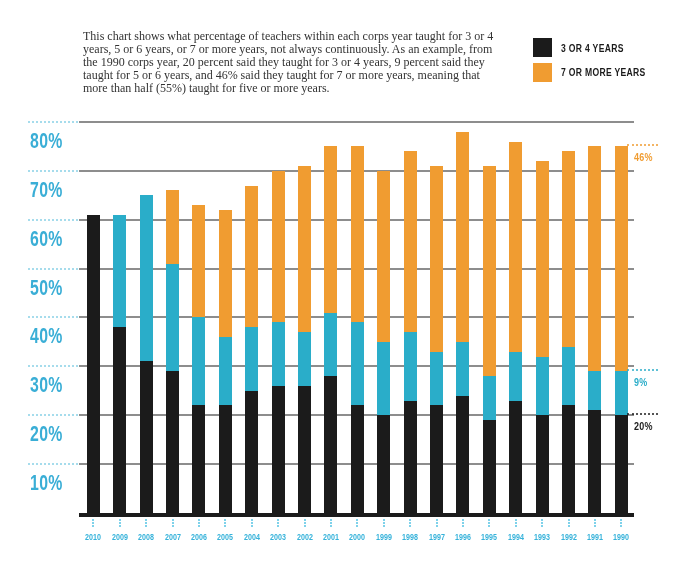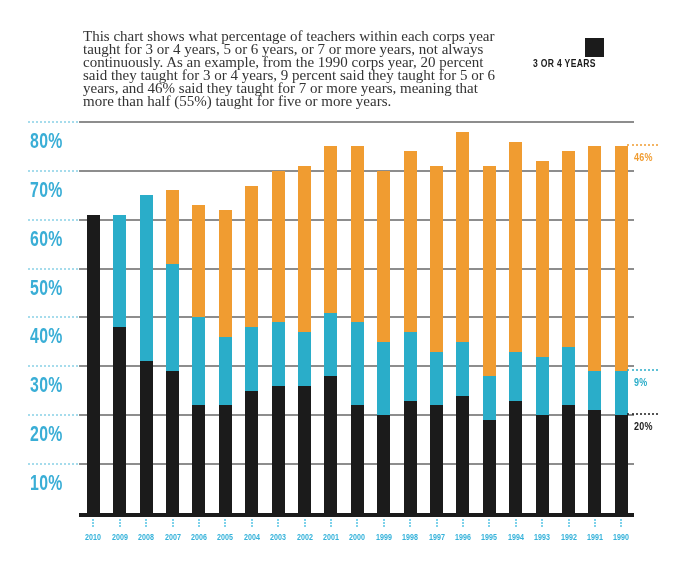--- a/index.html
+++ b/index.html
@@ -1,21 +1,21 @@
 <!DOCTYPE html>
 <html><head>
 <meta charset="utf-8">
 <style>
   html,body{margin:0;padding:0;background:#ffffff;}
   .stage{position:relative;width:694px;height:564px;overflow:hidden;background:#ffffff;
          font-family:"Liberation Sans",sans-serif;}
   .description{position:absolute;left:83px;top:30px;width:412px;margin:0;
-         font-family:"Liberation Serif",serif;font-size:15px;line-height:13px;color:#333333;}
+         font-family:"Liberation Serif",serif;font-size:12px;line-height:13px;color:#333333;}
   .legend{position:absolute;left:533px;top:38px;}
-  .legend-row{display:flex;align-items:flex-end;height:19px;margin-bottom:5.5px;flex-direction:column;}
+  .legend-row{display:flex;align-items:center;height:19px;margin-bottom:5.5px;}
   .swatch{width:19px;height:19px;margin-right:9px;flex:0 0 auto;}
   .legend-label{font-size:11px;font-weight:bold;letter-spacing:0.4px;color:#1b1b1b;
          transform:scaleX(0.78);transform-origin:0 50%;white-space:nowrap;}
   .plot{position:absolute;left:0;top:0;width:694px;height:564px;}
   .gridline{position:absolute;height:2px;background:#8d8d8d;}
   .dotline{position:absolute;height:0;border-top:2px dotted #a6dcec;}
   .ylabel{position:absolute;font-size:22px;font-weight:bold;color:#3aaed6;letter-spacing:0.5px;
          transform:scaleX(0.72);transform-origin:0 0;white-space:nowrap;}
   .bar-seg{position:absolute;}
   .axis{position:absolute;background:#1b1b1b;}
@@ -30,20 +30,24 @@
 <body>
 
 <div class="stage">
 
   <p class="description">This chart shows what percentage of teachers within each corps year taught for 3 or 4 years, 5 or 6 years, or 7 or more years, not always continuously. As an example, from the 1990 corps year, 20 percent said they taught for 3 or 4 years, 9 percent said they taught for 5 or 6 years, and 46% said they taught for 7 or more years, meaning that more than half (55%) taught for five or more years.</p>
 
   <div class="legend">
     <div class="legend-row">
       <span class="swatch" style="background: rgb(27, 27, 27);"></span>
       <span class="legend-label">3 OR 4 YEARS</span>
+    </div>
+    <div class="legend-row">
+      <span class="swatch" style="background: rgb(240, 156, 49);"></span>
+      <span class="legend-label">7 OR MORE YEARS</span>
     </div>
   </div>
 
   <div class="plot" id="plot">
       <div class="gridline" style="left: 79px; top: 120.96px; width: 555px;"></div>
       <div class="dotline" style="left: 28px; top: 120.96px; width: 50px;"></div>
       <div class="ylabel" style="left: 30px; top: 127.96px;">80%</div>
       <div class="gridline" style="left: 79px; top: 169.84px; width: 555px;"></div>
       <div class="dotline" style="left: 28px; top: 169.84px; width: 50px;"></div>
       <div class="ylabel" style="left: 30px; top: 176.84px;">70%</div>

